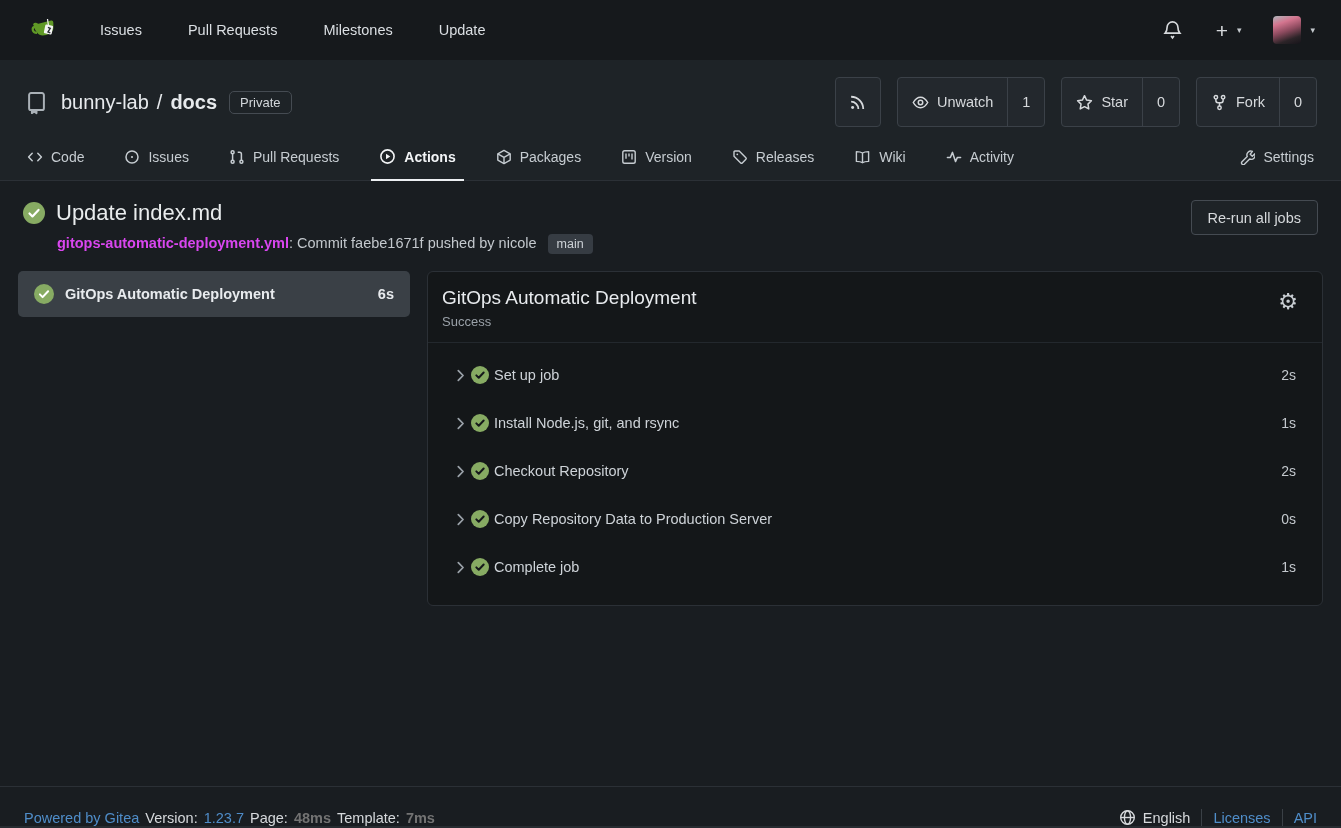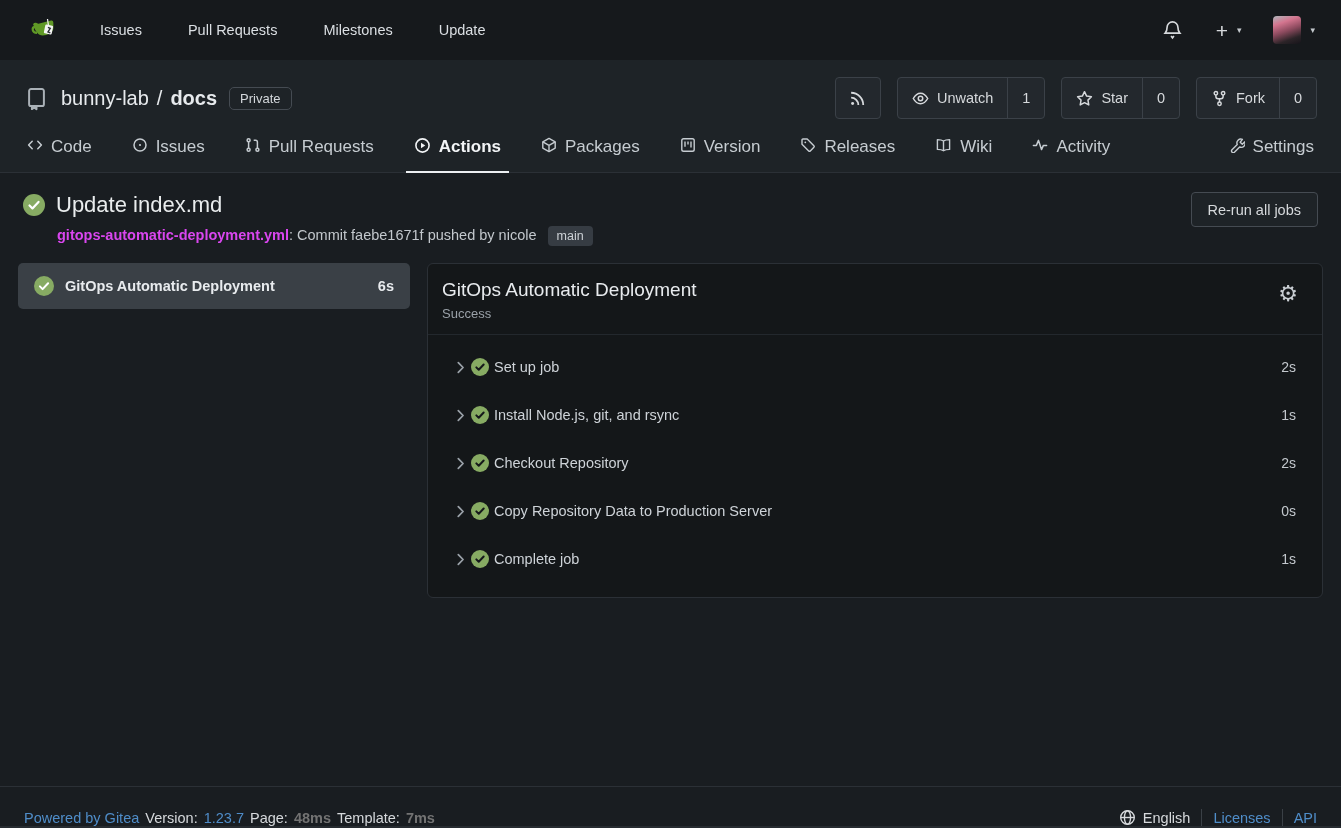--- a/index.html
+++ b/index.html
@@ -21,27 +21,27 @@
             background:linear-gradient(160deg,#aeb8bc 0%,#d4758f 26%,#8c4a5e 52%,#2c2428 78%,#16141a 100%); }
 
   
   .band { background:#1e2327; flex:none; border-bottom:1px solid #2b3036; }
   .repo-row { display:flex; align-items:center; padding:17px 24px 8px 24px; }
   .repo-icon { color:#aab1b7; display:flex; }
   .repo-title { font-size:20px; color:#e7eaed; margin-left:12px; display:flex; align-items:center; gap:8px; }
   .repo-name { font-weight:bold; }
   .badge-private { margin-left:12px; border:1px solid #454b52; border-radius:5px; padding:3px 10px; font-size:13px; color:#d3d7db; }
   .repo-actions { margin-left:auto; display:flex; gap:16px; }
-  .btn-group { display:flex; border:1px solid #3b4148; border-radius:4px; background:#23282d; height:42px; align-items:stretch; overflow:hidden; cursor:pointer; }
+  .btn-group { display:flex; border:1px solid #3b4148; border-radius:4px; background:#23282d; height:50px; align-items:stretch; overflow:hidden; cursor:pointer; }
   .btn { display:flex; align-items:center; gap:8px; padding:0 14px; font-size:14.5px; color:#d6d9dc; }
   .btn-count { display:flex; align-items:center; justify-content:center; min-width:37px; border-left:1px solid #3b4148; font-size:14.5px; color:#d6d9dc; }
   .rss-btn { width:46px; display:flex; align-items:center; justify-content:center; }
 
   .tabs-row { display:flex; align-items:flex-end; padding:0 24px; height:45px; }
-  .tab { display:flex; align-items:flex-start; gap:8px; color:#c6ccd1; font-size:17px; padding:0 3px 15px 3px; margin-right:34px; position:relative; cursor:pointer; white-space:nowrap; }
+  .tab { display:flex; align-items:flex-end; gap:8px; color:#c6ccd1; font-size:14px; padding:0 3px 15px 3px; margin-right:34px; position:relative; cursor:pointer; white-space:nowrap; }
   .tab svg { flex:none; }
   .tab.active { color:#f2f4f6; font-weight:bold; }
   .tab.active::after { content:""; position:absolute; left:-5px; right:-5px; bottom:-1px; height:2px; background:#eceff2; }
   .tab-settings { margin-left:auto; margin-right:0; }
 
   
   .content { flex:1; padding:19px 18px 0 18px; }
   .run-header { display:flex; align-items:flex-start; padding:0 5px; }
   .run-left { flex:1; }
   .run-title-row { display:flex; align-items:center; gap:11px; }

